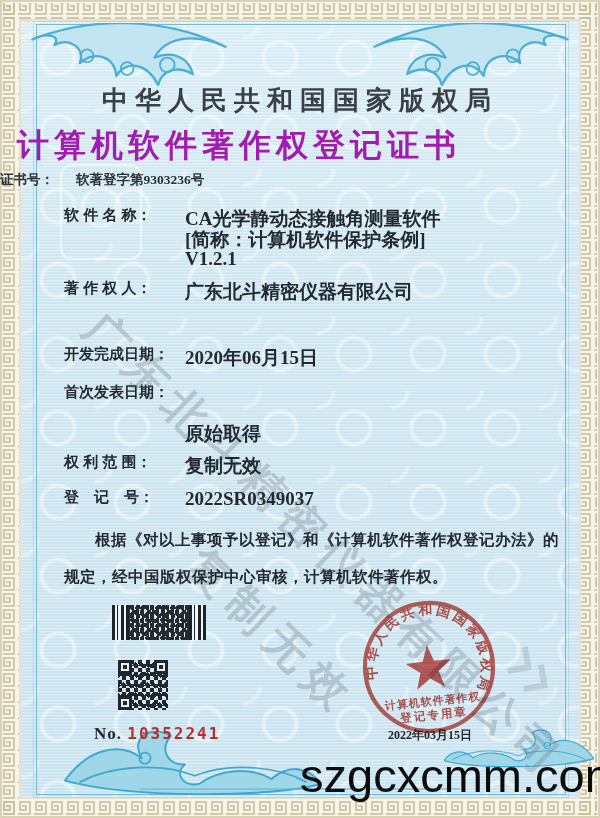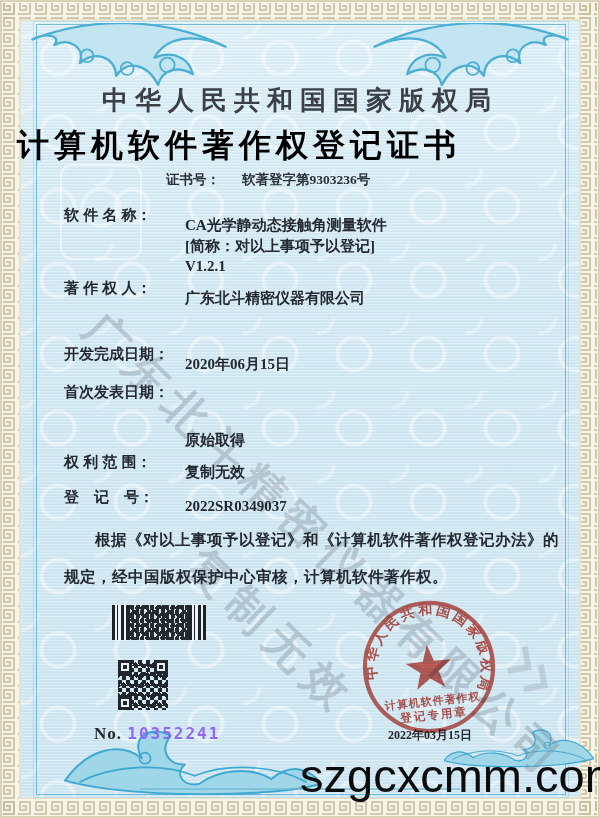--- a/index.html
+++ b/index.html
@@ -27,46 +27,46 @@
   
   .wm{position:absolute;z-index:5;color:rgba(116,129,143,.34);font-weight:bold;white-space:nowrap;
     transform-origin:0 0;transform:rotate(44deg);letter-spacing:10px;}
   .wm-company{left:112px;top:300px;font-size:44px;}
   .wm-invalid{left:214px;top:536px;font-size:44px;}
   .chev{position:absolute;width:18px;height:18px;border-style:solid;border-color:rgba(150,158,168,.35);
     border-width:0 6px 6px 0;z-index:5;transform:rotate(-10deg);}
   
   .txt{position:absolute;z-index:6;color:#2a3138;white-space:nowrap;}
   .authority{left:0;top:83px;width:600px;text-align:center;font-size:26px;font-weight:bold;letter-spacing:7px;color:#3a4046;}
-  .cert-title{left:0;top:124px;width:478px;text-align:center;font-size:32px;font-weight:bold;letter-spacing:5px;color:#000000;}
-  .cert-no{left:0;top:171px;width:536px;text-align:center;font-size:13.5px;font-weight:bold;}
+  .cert-title{left:0;top:124px;width:478px;text-align:center;font-size:32px;font-weight:bold;letter-spacing:5px;color:#a21caf;}
+  .cert-no{left:0;top:171px;width:536px;text-align:left;font-size:13.5px;font-weight:bold;}
   .cert-no .gap{display:inline-block;width:22px;}
   .lbl{left:64px;font-size:15px;font-weight:bold;font-family:"Liberation Sans","DejaVu Sans",sans-serif;color:#222930;}
-  .val{left:185px;font-size:15px;font-weight:bold;color:#222930;margin-top:10px;}
+  .val{left:185px;font-size:19px;font-weight:bold;color:#222930;}
   .stmt{font-size:15.5px;font-weight:bold;color:#222930;letter-spacing:.5px;}
   
   .barcode{position:absolute;left:112px;top:605px;width:94px;height:35px;z-index:6;
     background:
       repeating-linear-gradient(90deg,#242a2e 0 2px,rgba(0,0,0,0) 2px 5px),
       repeating-conic-gradient(#242a2e 0% 25%, rgba(0,0,0,0) 0% 50%),
       repeating-conic-gradient(from 45deg,#242a2e 0% 25%, rgba(0,0,0,0) 0% 50%);
     background-size:100% 100%,7px 9px,5px 6px;}
   .barcode:before,.barcode:after{content:"";position:absolute;top:0;bottom:0;width:17px;
     background:repeating-linear-gradient(90deg,#1d2328 0 3px,#eef4f7 3px 5px,#1d2328 5px 6px,#eef4f7 6px 9px,#1d2328 9px 12px,#eef4f7 12px 14px,#1d2328 14px 17px);}
   .barcode:before{left:0;} .barcode:after{right:0;}
   .qr{position:absolute;left:118px;top:660px;width:50px;height:50px;z-index:6;
     background:
       repeating-conic-gradient(#20262b 0% 25%, rgba(0,0,0,0) 0% 50%),
       repeating-conic-gradient(from 45deg,#20262b 0% 25%, rgba(0,0,0,0) 0% 50%);
     background-size:8px 8px,6px 10px;}
   .qr i{position:absolute;width:14px;height:14px;border:3px solid #20262b;background:#e8f1f6;box-sizing:border-box;}
   .qr i:after{content:"";position:absolute;left:2px;top:2px;width:4px;height:4px;background:#20262b;}
   .qr .f1{left:0;top:0;} .qr .f2{right:0;top:0;} .qr .f3{left:0;bottom:0;}
   .serial{left:94px;top:724px;font-size:17px;font-weight:bold;color:#23282e;letter-spacing:1px;}
-  .serial .num{color:#8b5cf6;font-family:"DejaVu Sans Mono","Liberation Mono",monospace;font-size:16px;letter-spacing:2px;opacity:.92;}
+  .serial .num{color:#b91c1c;font-family:"DejaVu Sans Mono","Liberation Mono",monospace;font-size:16px;letter-spacing:2px;opacity:.92;}
   .seal{position:absolute;left:352px;top:590px;width:154px;height:154px;z-index:7;transform:rotate(-6deg);opacity:.9;mix-blend-mode:multiply;}
   .issue-date{left:358px;top:727px;width:144px;text-align:center;font-size:12px;font-weight:bold;color:#23282e;z-index:6;}
   .url-wm{position:absolute;left:300px;top:748px;z-index:9;font-family:"Liberation Sans","DejaVu Sans",sans-serif;
     font-size:47px;color:#0c0c0c;letter-spacing:0;white-space:nowrap;}
   .bottom-line{position:absolute;left:140px;top:788px;width:320px;height:2px;background:rgba(110,185,212,.65);z-index:4;}
 </style>
 </head>
 <body>
 
 <div class="page">
@@ -121,21 +121,21 @@
   <div class="wm wm-invalid">复制无效</div>
 
   <div class="txt authority">中华人民共和国国家版权局</div>
   <div class="txt cert-title">计算机软件著作权登记证书</div>
   <div class="txt cert-no">
     <span>证书号：</span><span class="gap"></span><span>软著登字第9303236号</span>
   </div>
 
   <div class="txt lbl" style="top:206px">软 件 名 称：</div>
   <div class="txt val" style="top:206px">CA光学静动态接触角测量软件</div>
-  <div class="txt val" style="top:227px">[简称：对以上事项予以登记]</div>
+  <div class="txt val" style="top:227px">[简称：计算机软件保护条例]</div>
   <div class="txt val" style="top:248px">V1.2.1</div>
 
   <div class="txt lbl" style="top:279px">著 作 权 人：</div>
   <div class="txt val" style="top:279px">广东北斗精密仪器有限公司</div>
 
   <div class="txt lbl" style="top:345px">开发完成日期：</div>
   <div class="txt val" style="top:345px">2020年06月15日</div>
 
   <div class="txt lbl" style="top:383px">首次发表日期：</div>
 

